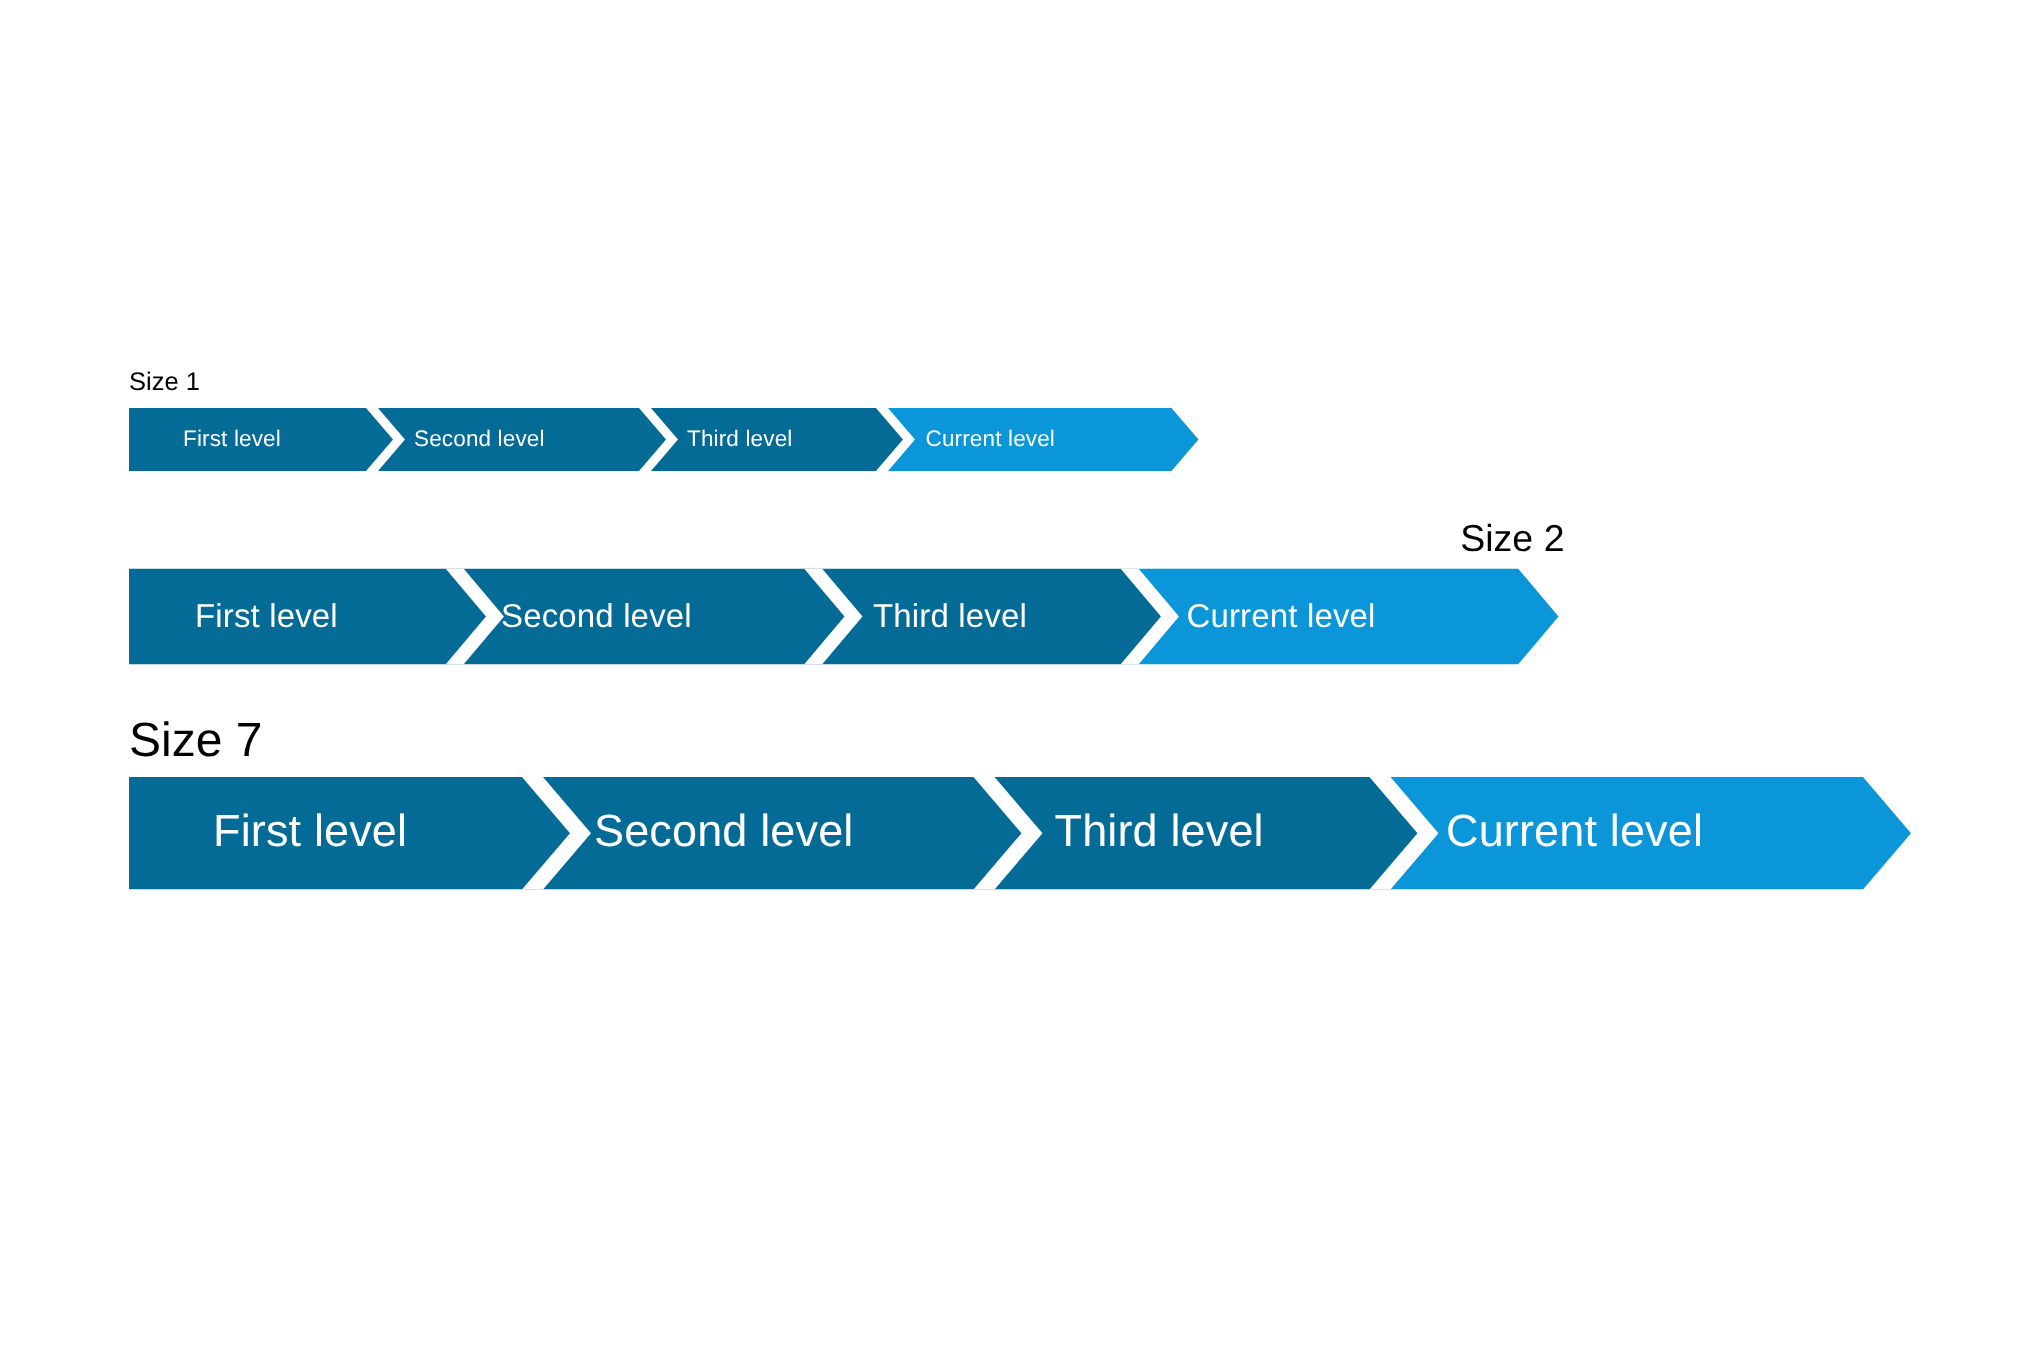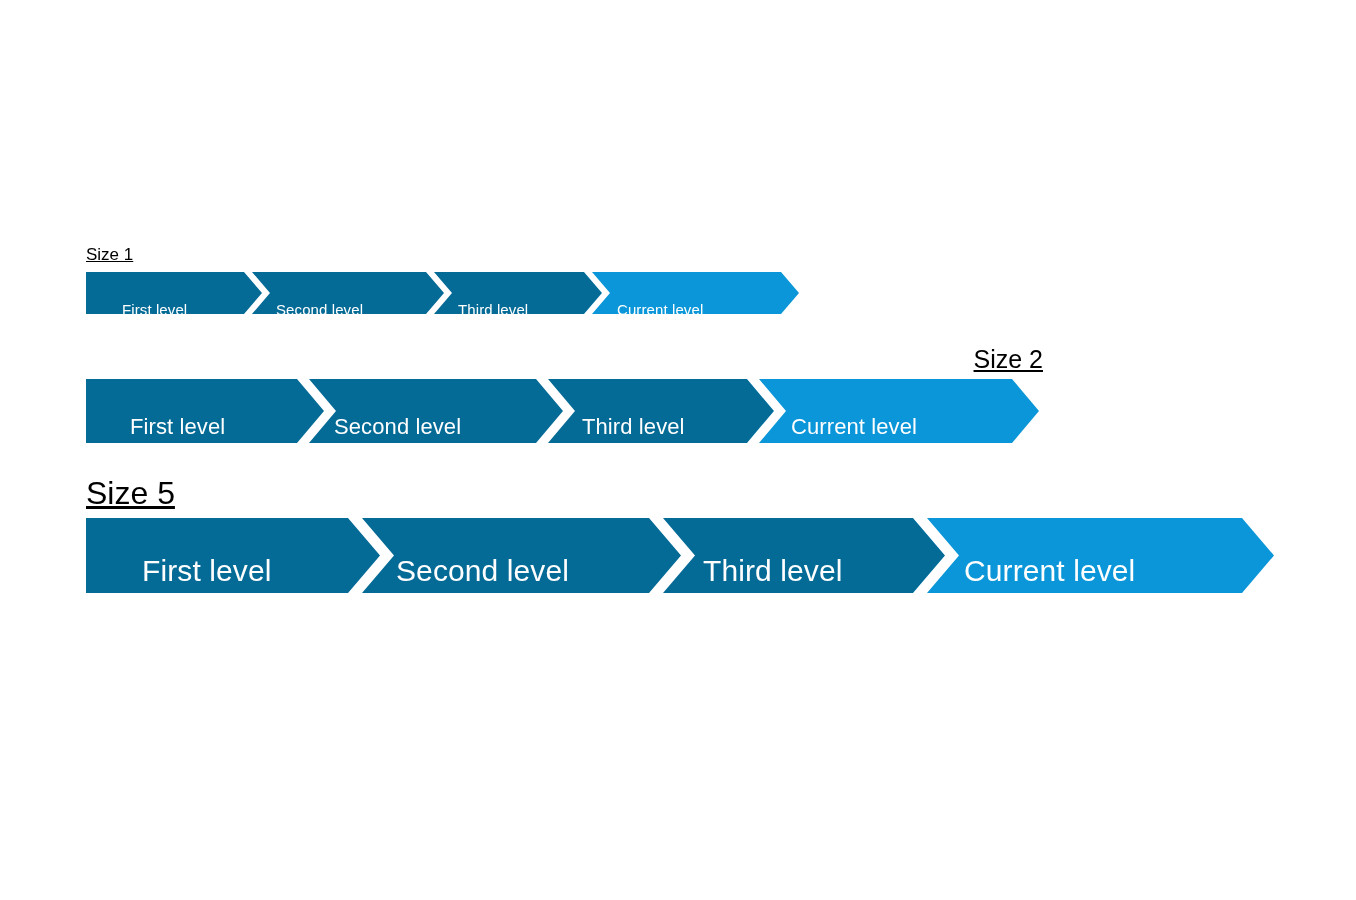--- a/index.html
+++ b/index.html
@@ -20,21 +20,20 @@
     left: 0;
     top: 0;
     width: 1356px;
     height: 900px;
   }
 
   
   .size-group {
     position: absolute;
     left: 86px;
-    text-decoration: underline;
   }
   .size-group.g1 { top: 246px; }
   .size-group.g2 { top: 346px; text-align: right; }
   .size-group.g3 { top: 477px; }
 
   .size-label {
     color: #000000;
     font-weight: 400;
     line-height: 1.05;
     white-space: nowrap;
@@ -53,21 +52,20 @@
   .rail svg { display: block; }
 
   .crumb-text {
     position: absolute;
     color: #ffffff;
     white-space: nowrap;
     font-weight: 400;
     transform: translateY(-50%);
     pointer-events: none;
     letter-spacing: 0.1px;
-    margin-top: 16px;
   }
 </style>
 </head>
 <body>
 
 <div class="canvas">
 
   <div class="size-group g1">
     <div class="size-label">Size 1</div>
     <div class="rail" id="rail-0">
@@ -100,21 +98,21 @@
           <path d="M 661 0 L 688 32 L 661 64 L 673 64 L 700 32 L 673 0 Z" fill="#ffffff"></path>
         </svg>
         <div class="crumb-text" style="left: 44px; top: 32px; font-size: 22px;">First level</div>
         <div class="crumb-text" style="left: 248px; top: 32px; font-size: 22px;">Second level</div>
         <div class="crumb-text" style="left: 496px; top: 32px; font-size: 22px;">Third level</div>
         <div class="crumb-text" style="left: 705px; top: 32px; font-size: 22px;">Current level</div>
       </div>
   </div>
 
   <div class="size-group g3">
-    <div class="size-label">Size 5</div>
+    <div class="size-label">Size 7</div>
     <div class="rail" id="rail-2">
         <svg width="1192" height="75" viewBox="0 0 1192 75">
           <path d="M 827 0 L 1156 0 L 1188 37.5 L 1156 75 L 827 75 Z" fill="#0a96d8"></path>
           <path d="M 563 0 L 827 0 L 859 37.5 L 827 75 L 563 75 Z" fill="#046a96"></path>
           <path d="M 262 0 L 563 0 L 595 37.5 L 563 75 L 262 75 Z" fill="#046a96"></path>
           <path d="M 0 0 L 262 0 L 294 37.5 L 262 75 L 0 75 Z" fill="#046a96"></path>
           <path d="M 262 0 L 294 37.5 L 262 75 L 276 75 L 308 37.5 L 276 0 Z" fill="#ffffff"></path>
           <path d="M 563 0 L 595 37.5 L 563 75 L 577 75 L 609 37.5 L 577 0 Z" fill="#ffffff"></path>
           <path d="M 827 0 L 859 37.5 L 827 75 L 841 75 L 873 37.5 L 841 0 Z" fill="#ffffff"></path>
         </svg>

